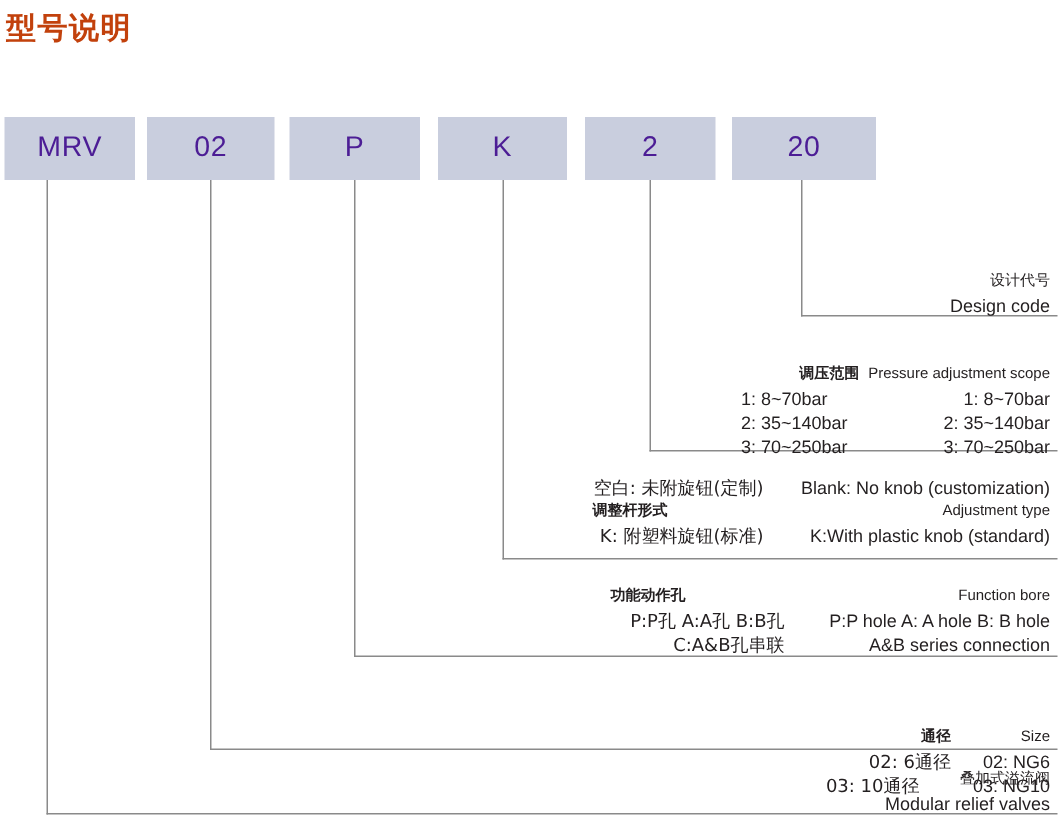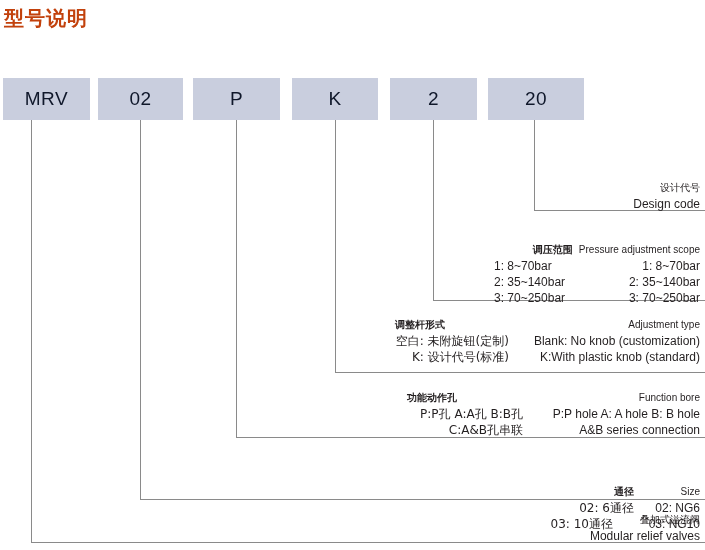--- a/index.html
+++ b/index.html
@@ -19,21 +19,21 @@
     font-size:20px;font-weight:bold;letter-spacing:1px;
     color:#c2410c;
     white-space:nowrap;
   }
 
   
   .code-box{
     position:absolute;top:78px;height:42px;
     background:#c9cede;
     display:flex;align-items:center;justify-content:center;
-    font-size:19px;color:#0f172a;
+    font-size:19px;color:#4c1d95;
     letter-spacing:.5px;
   }
 
   
   .vline{position:absolute;width:1px;background:#8a8a8a;}
   .hline{position:absolute;height:1px;background:#8a8a8a;}
 
   
   .ann{
     position:absolute;
@@ -94,28 +94,28 @@
     </span>
     <span class="row sub">
       <span class="pad" style="width:180px;display:inline-block;text-align:left;padding-left:70px;box-sizing:border-box;">2: 35~140bar</span><span class="pad" style="width:96px;display:inline-block;text-align:right;">2: 35~140bar</span>
     </span>
     <span class="row sub">
       <span class="pad" style="width:180px;display:inline-block;text-align:left;padding-left:70px;box-sizing:border-box;">3: 70~250bar</span><span class="pad" style="width:96px;display:inline-block;text-align:right;">3: 70~250bar</span>
     </span>
   </div>
 
   <div class="ann" style="right:5px;top:317px;">
+    <span class="row sub">
+      <span class="cn pad" style="width:200px;display:inline-block;text-align:right;padding-right:6px;box-sizing:border-box;">空白: 未附旋钮(定制)</span><span class="pad" style="width:185px;display:inline-block;text-align:right;">Blank: No knob (customization)</span>
+    </span>
     <span class="row head">
       <span class="cn pad" style="width:200px;display:inline-block;text-align:left;padding-left:80px;box-sizing:border-box;">调整杆形式</span><span class="pad" style="width:185px;display:inline-block;text-align:right;">Adjustment type</span>
     </span>
     <span class="row sub">
-      <span class="cn pad" style="width:200px;display:inline-block;text-align:right;padding-right:6px;box-sizing:border-box;">空白: 未附旋钮(定制)</span><span class="pad" style="width:185px;display:inline-block;text-align:right;">Blank: No knob (customization)</span>
-    </span>
-    <span class="row sub">
-      <span class="cn pad" style="width:200px;display:inline-block;text-align:right;padding-right:6px;box-sizing:border-box;">K: 设计代号(标准)</span><span class="pad" style="width:185px;display:inline-block;text-align:right;">K:With plastic knob (standard)</span>
+      <span class="cn pad" style="width:200px;display:inline-block;text-align:right;padding-right:6px;box-sizing:border-box;">K: 附塑料旋钮(标准)</span><span class="pad" style="width:185px;display:inline-block;text-align:right;">K:With plastic knob (standard)</span>
     </span>
   </div>
 
   <div class="ann" style="right:5px;top:390px;">
     <span class="row head">
       <span class="cn pad" style="width:225px;display:inline-block;text-align:left;padding-left:105px;box-sizing:border-box;">功能动作孔</span><span class="pad" style="width:173px;display:inline-block;text-align:right;">Function bore</span>
     </span>
     <span class="row sub">
       <span class="cn pad" style="width:225px;display:inline-block;text-align:right;padding-right:4px;box-sizing:border-box;">P:P孔  A:A孔  B:B孔</span><span class="pad" style="width:173px;display:inline-block;text-align:right;">P:P hole   A: A hole   B: B hole</span>
     </span>

